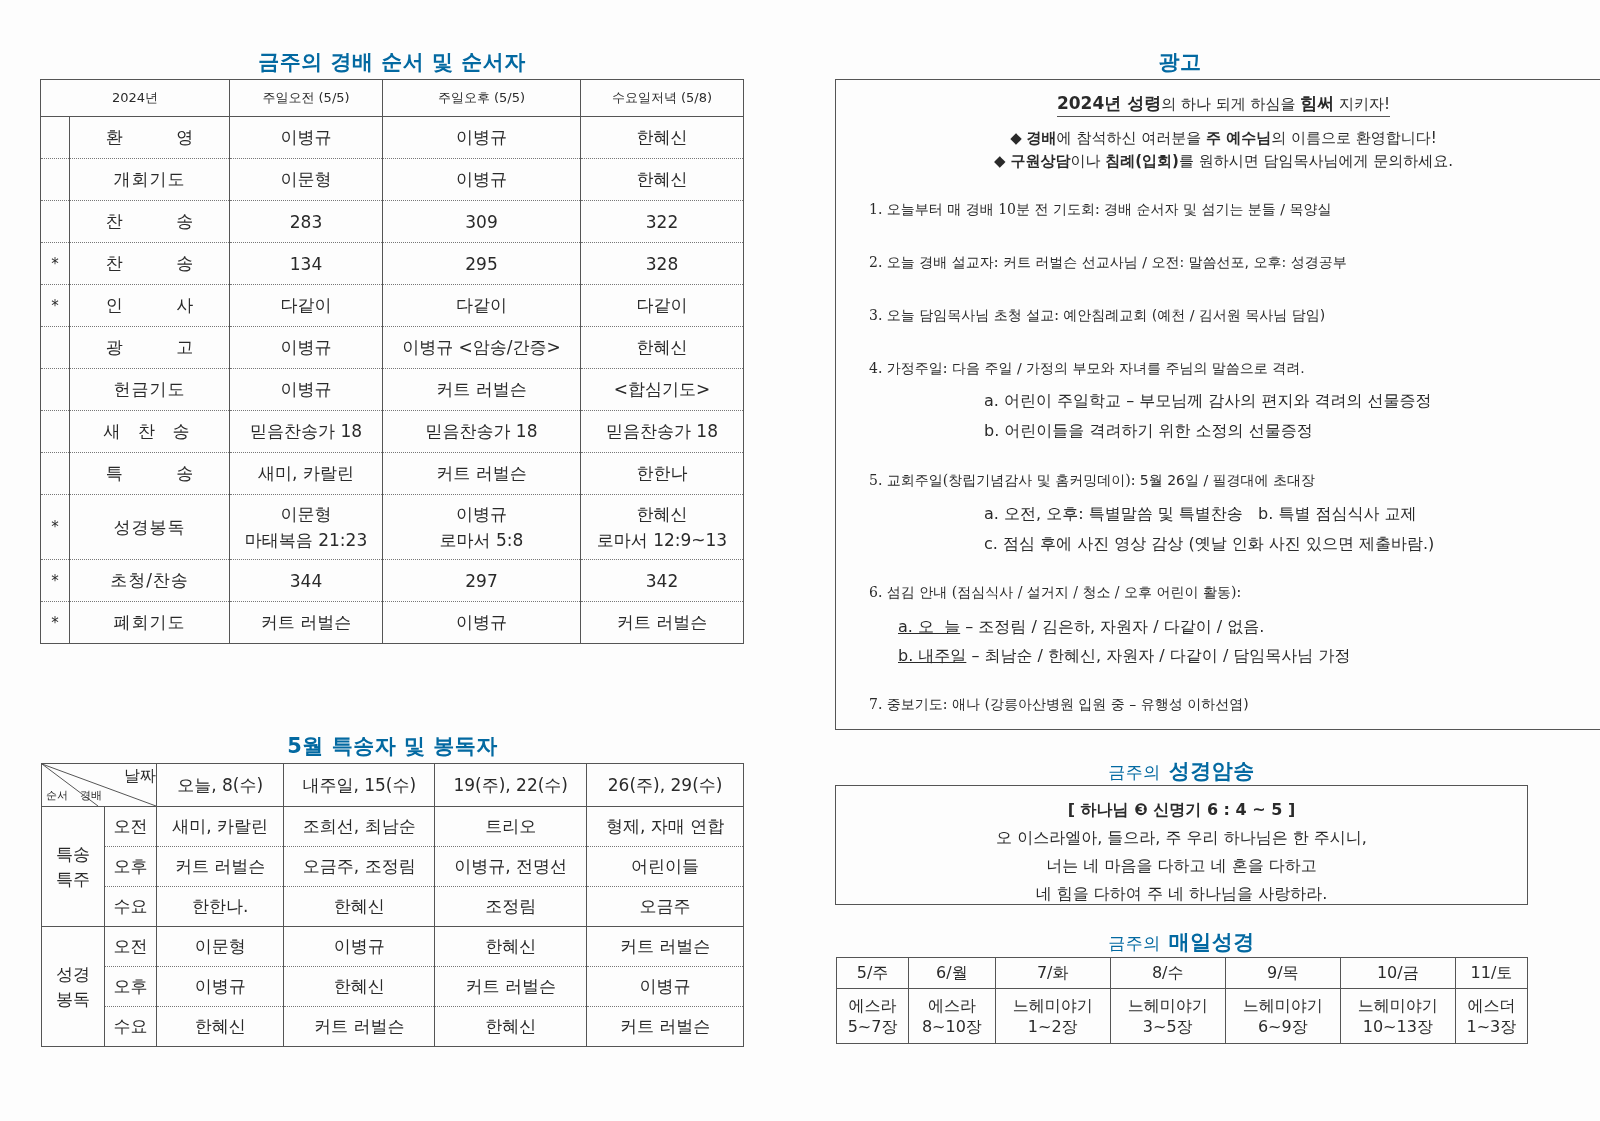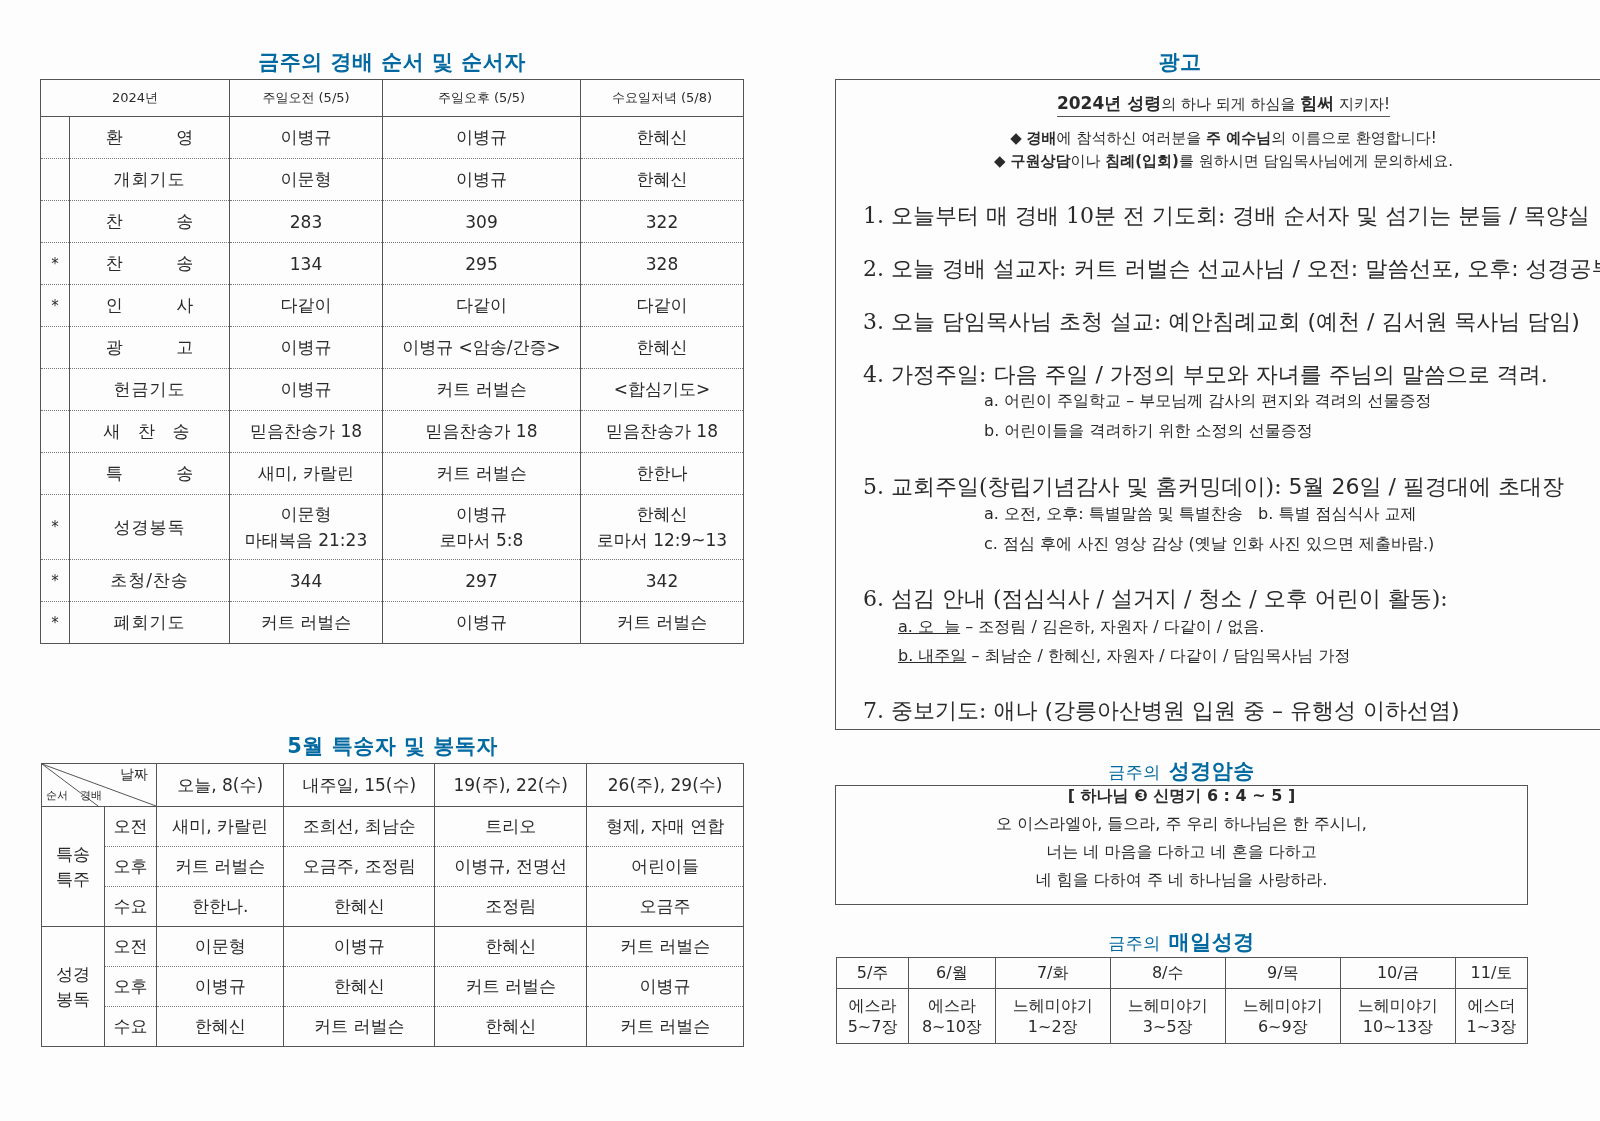--- a/index.html
+++ b/index.html
@@ -28,41 +28,41 @@
   
   #monthly { left:41px; top:763px; width:703px; border:1.5px solid #555; font-size:17px; }
   #monthly td { border-left:1px solid #555; border-right:1px solid #555; border-bottom:1px dotted #777; height:39px; }
   #monthly tr.grp-end td { border-bottom:1.5px solid #555; }
   #monthly td.grp { width:58px; line-height:25px; border-bottom:1.5px solid #555; }
   #monthly td.sub { width:48px; }
   #monthly td.corner { position:relative; height:42px; border-bottom:1.5px solid #555; padding:0; }
   #monthly tr.head td { border-bottom:1.5px solid #555; height:42px; }
   .corner-inner { position:relative; width:100%; height:42px; }
   .corner-inner svg { position:absolute; left:0; top:0; }
-  .c-date { position:absolute; right:8px; top:2px; font-size:14px; }
+  .c-date { position:absolute; right:0; top:2px; font-size:16px; }
   .c-order { position:absolute; left:4px; bottom:3px; font-size:11px; }
   .c-service { position:absolute; left:38px; bottom:3px; font-size:11px; }
 
   
   #ad-box { position:absolute; left:835px; top:79px; width:777px; height:651px; border:1.5px solid #555; box-sizing:border-box; }
   .ad-headline { position:absolute; left:0; right:0; top:12px; text-align:center; font-size:17px; font-weight:bold; }
   .ad-headline span.u { border-bottom:1.5px solid #555; padding-bottom:3px; }
   .ad-headline .lt { font-weight:normal; font-size:15px; }
   .welcome { position:absolute; left:0; right:0; text-align:center; font-size:15px; }
   .welcome b { font-weight:bold; }
-  .item { position:absolute; left:27px; font-size:22px; white-space:nowrap; }
+  .item { position:absolute; left:33px; font-size:14px; white-space:nowrap; }
   .item .num { font-family:"DejaVu Serif", serif; }
   .item .key { font-family:"DejaVu Serif", serif; }
   .sub-item { position:absolute; left:148px; font-size:16px; white-space:nowrap; }
   .sub-item.u6 { left:62px; }
   .sub-item .ul { text-decoration:underline; }
 
   
   #verse-box { position:absolute; left:835px; top:785px; width:693px; height:120px; border:1.5px solid #555; box-sizing:border-box; text-align:center; font-size:16px; }
-  #verse-box .ref { margin-top:0; font-weight:bold; font-size:16px; }
+  #verse-box .ref { margin-top:14px; font-weight:bold; font-size:16px; }
   #verse-box .line { margin-top:7px; }
 
   
   #daily { left:836px; top:957px; width:692px; border:1.5px solid #555; font-size:16px; }
   #daily td { border:1px solid #555; }
   #daily tr.h td { height:30px; }
   #daily tr.b td { height:54px; line-height:21px; }
 </style>
 </head>
 <body>

